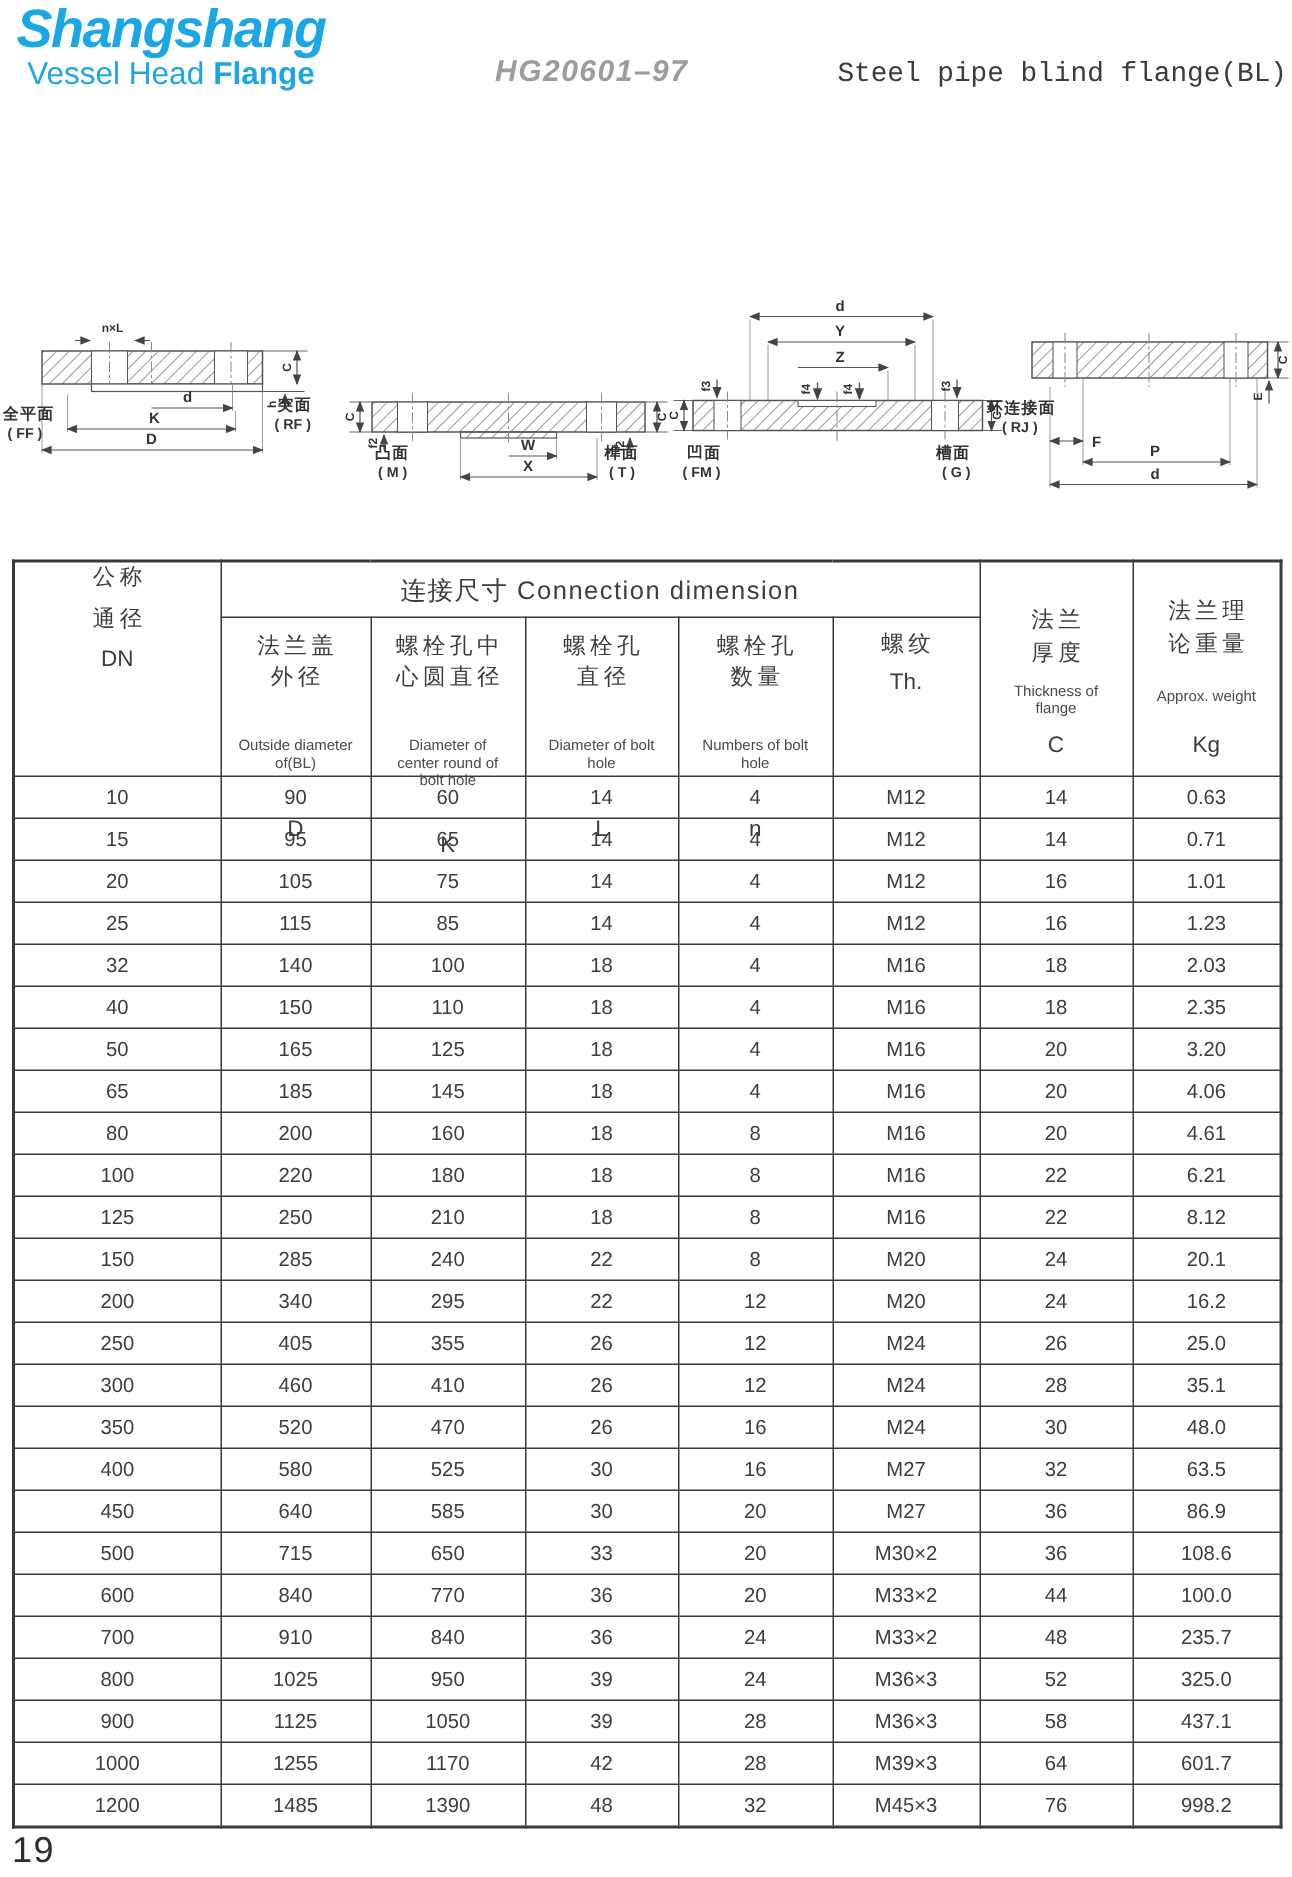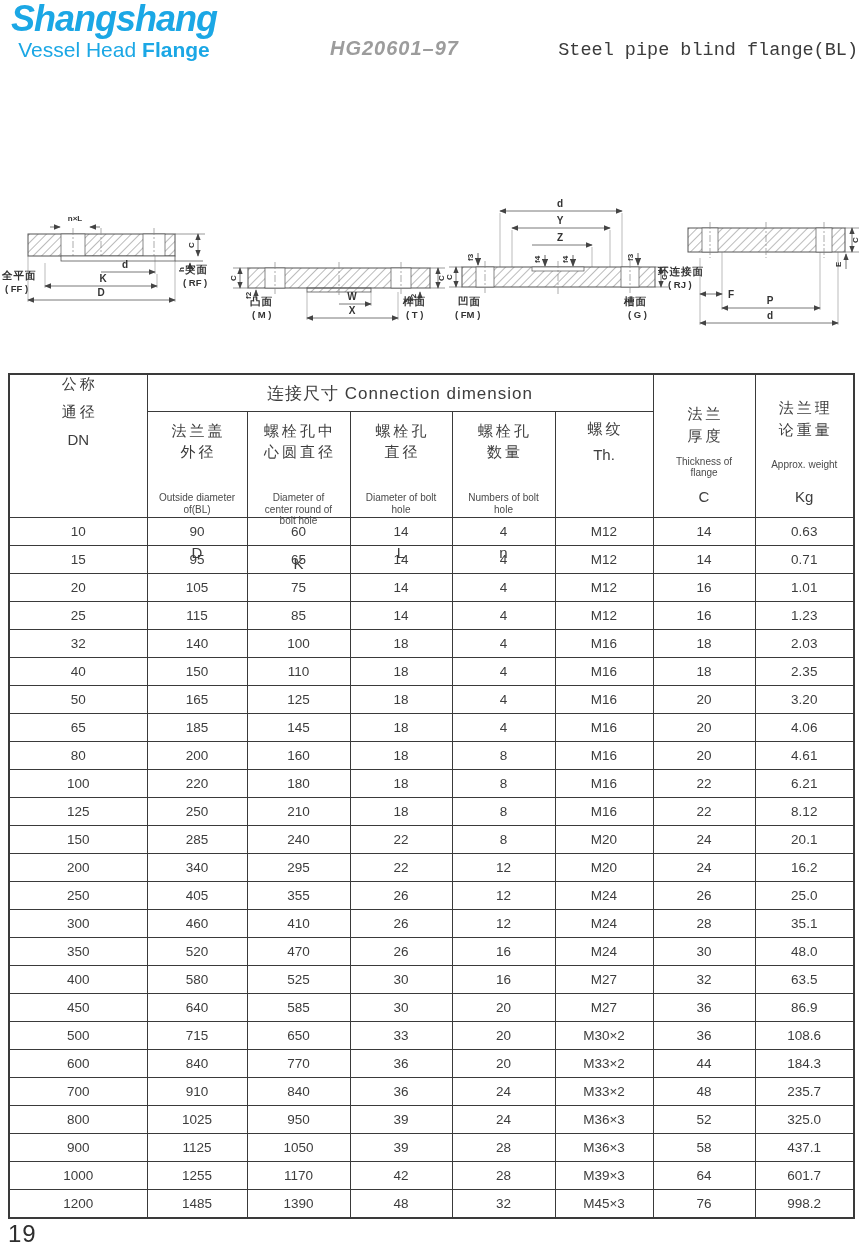--- a/index.html
+++ b/index.html
@@ -504,21 +504,21 @@
           <td>108.6</td>
         </tr>
         <tr>
           <td>600</td>
           <td>840</td>
           <td>770</td>
           <td>36</td>
           <td>20</td>
           <td>M33×2</td>
           <td>44</td>
-          <td>184.3</td>
+          <td>100.0</td>
         </tr>
         <tr>
           <td>700</td>
           <td>910</td>
           <td>840</td>
           <td>36</td>
           <td>24</td>
           <td>M33×2</td>
           <td>48</td>
           <td>235.7</td>

